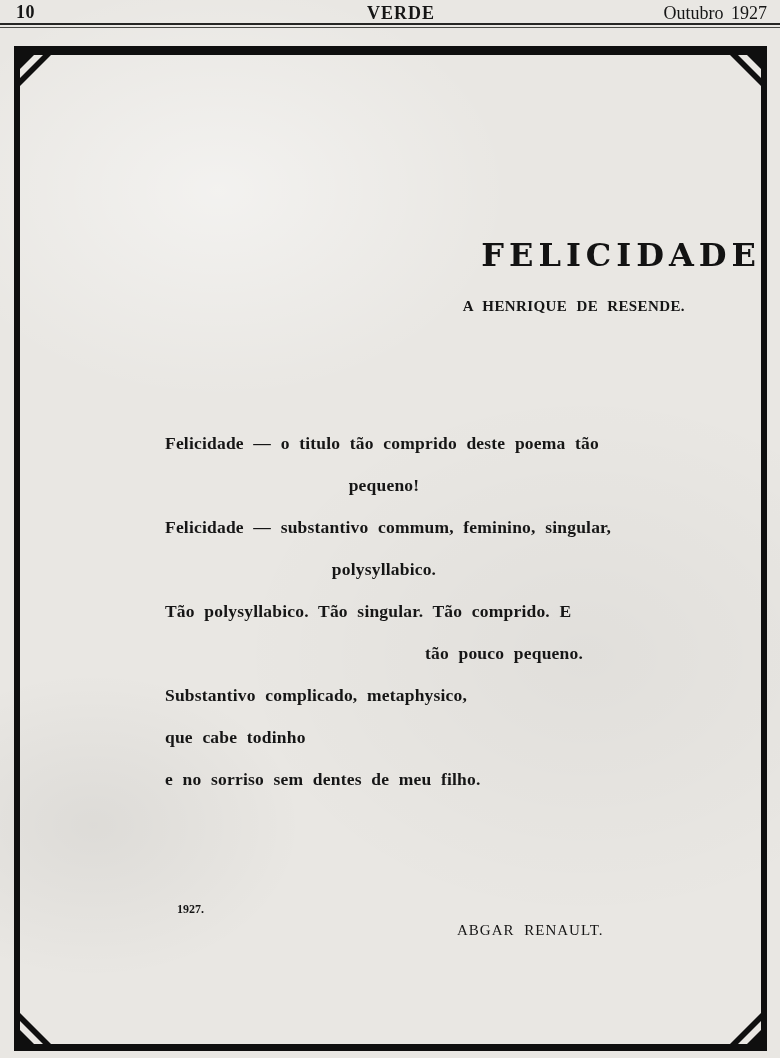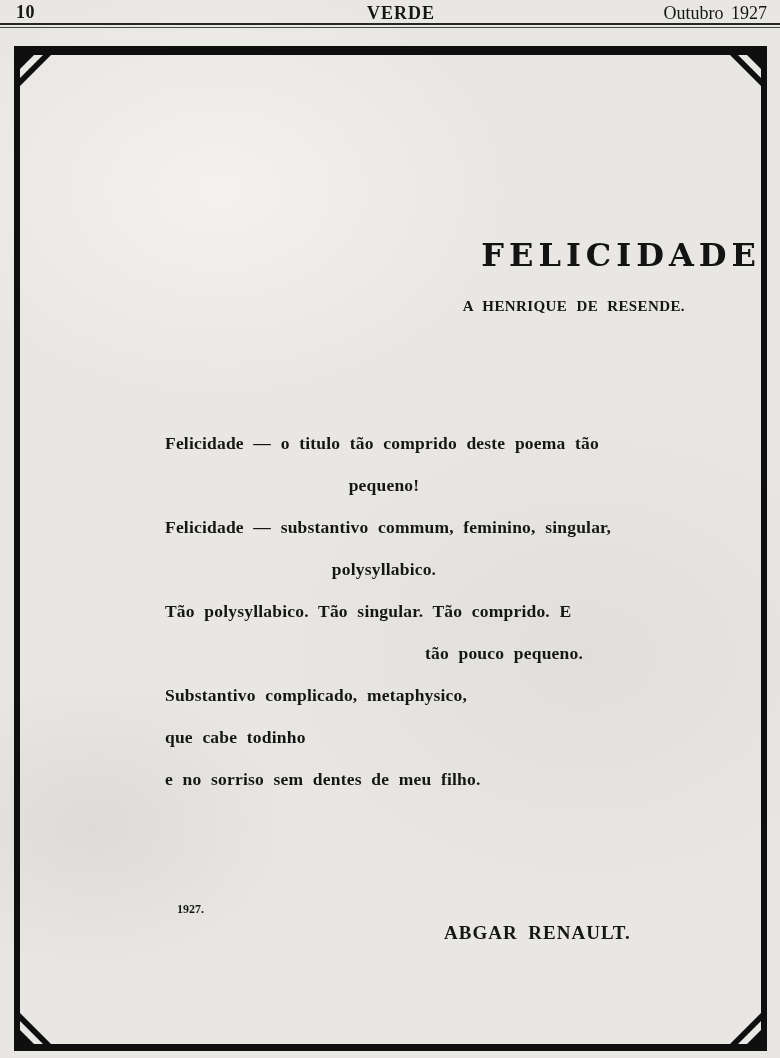--- a/index.html
+++ b/index.html
@@ -71,22 +71,22 @@
     word-spacing: 5px; letter-spacing: 0.2px;
   }
   .pline { line-height: 19px; margin: 0 0 23px 0; white-space: nowrap; }
   .pline.cont-a { text-align: center; padding-right: 22px; }
   .pline.cont-b { text-align: right; padding-right: 42px; }
   .year {
     position: absolute; left: 145px; top: 847px;
     font-size: 12px; font-weight: bold; margin-left: 12px;
   }
   .author {
-    position: absolute; left: 424px; top: 867px;
-    font-size: 19px; font-weight: bold;
+    position: absolute; left: 437px; top: 867px;
+    font-size: 15px; font-weight: normal;
     letter-spacing: 1px; word-spacing: 5px;
   }
 </style>
 </head>
 <body>
 
 <div class="page">
 
   <div class="hdr-num">10</div>
   <div class="hdr-title">VERDE</div>

